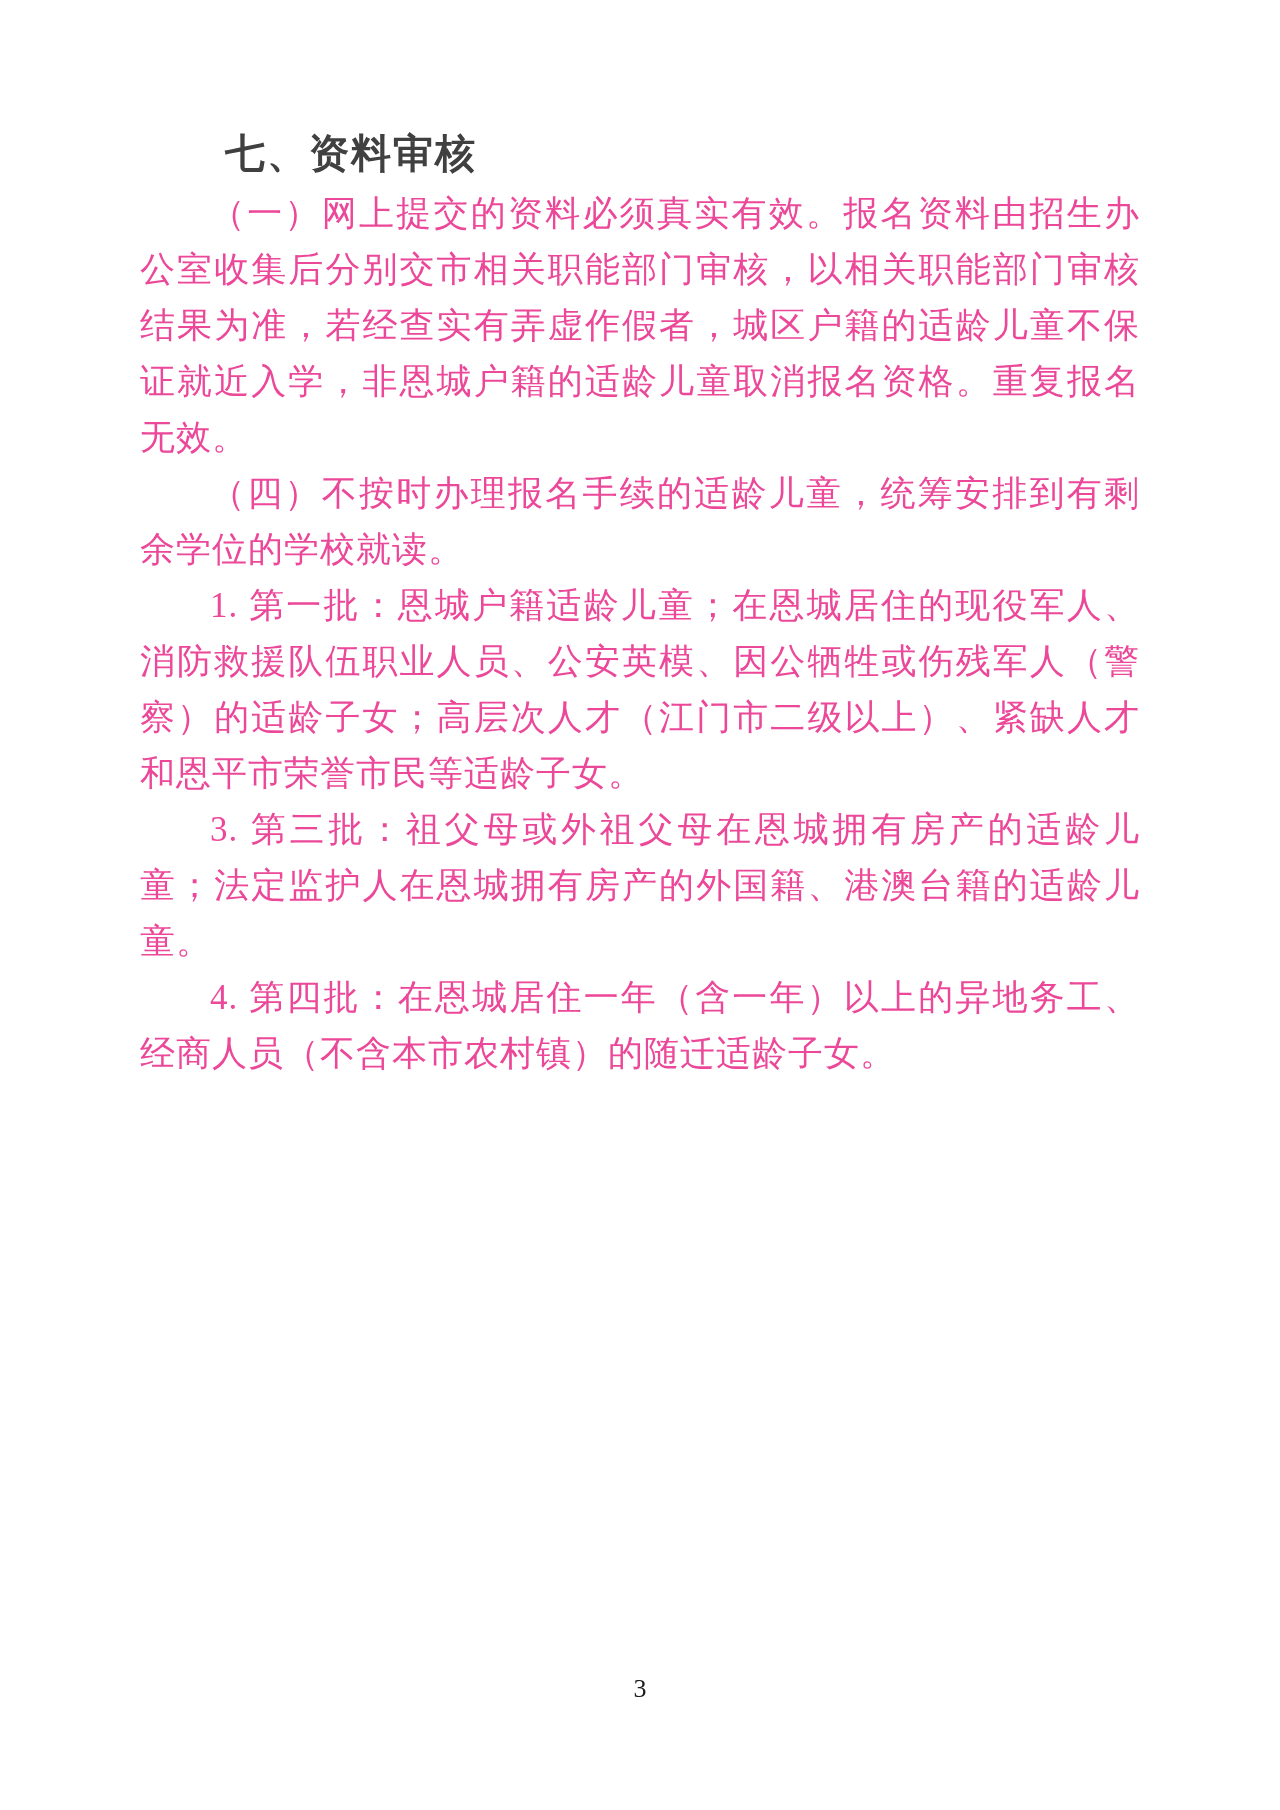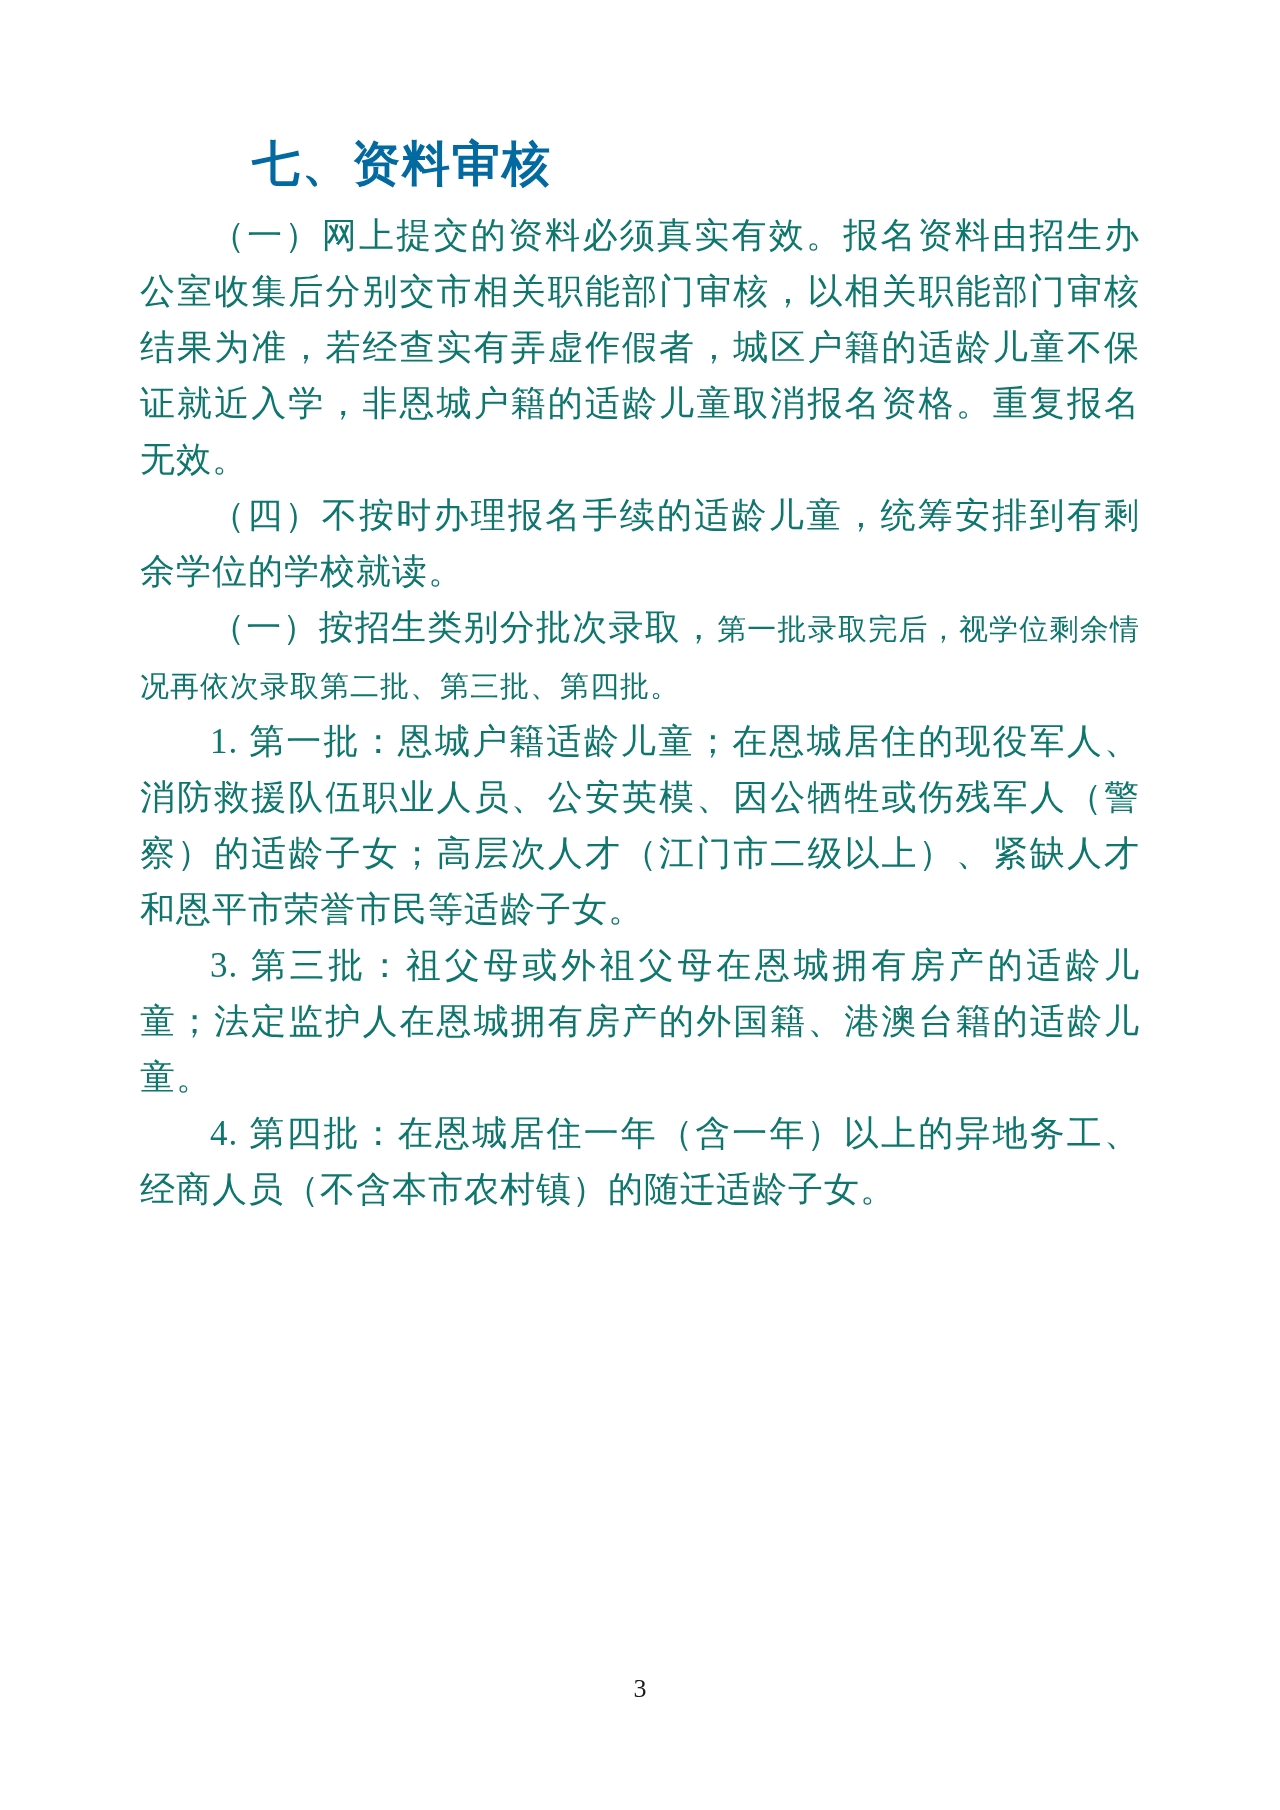--- a/index.html
+++ b/index.html
@@ -22,37 +22,37 @@
   }
   .content {
     position: absolute;
     left: 140px;
     top: 120px;
     width: 1000px;
   }
   .sec-heading {
     font-family: "Liberation Sans", sans-serif;
     font-weight: 700;
-    font-size: 48px;
+    font-size: 40px;
     line-height: 56px;
     text-indent: 2em;
-    color: #0369a1;
+    color: #404040;
     letter-spacing: 2px;
-    margin: 16px;
+    margin: 5px;
   }
   .para {
     margin: 0;
     font-family: "Liberation Serif", serif;
     font-size: 35px;
     line-height: 56px;
     text-indent: 2em;
     text-align: justify;
     text-justify: inter-ideograph;
     letter-spacing: 1px;
-    color: #0f766e;
+    color: #ec4899;
     word-break: break-all;
   }
   .seg { font-size: inherit; }
   .seg.small { font-size: 29px; }
   .page-number {
     position: absolute;
     top: 1674px;
     left: 0;
     width: 100%;
     text-align: center;
@@ -62,19 +62,18 @@
   }
 </style>
 </head>
 <body>
 
 <div class="page">
   <div class="content">
       <div class="sec-heading">七、资料审核</div>
       <p class="para"><span class="seg">（一）网上提交的资料必须真实有效。报名资料由招生办公室收集后分别交市相关职能部门审核，以相关职能部门审核结果为准，若经查实有弄虚作假者，城区户籍的适龄儿童不保证就近入学，非恩城户籍的适龄儿童取消报名资格。重复报名无效。</span></p>
       <p class="para"><span class="seg">（四）不按时办理报名手续的适龄儿童，统筹安排到有剩余学位的学校就读。</span></p>
-      <p class="para"><span class="seg">（一）按招生类别分批次录取，</span><span class="seg small">第一批录取完后，视学位剩余情况再依次录取第二批、第三批、第四批。</span></p>
       <p class="para"><span class="seg">1. 第一批：恩城户籍适龄儿童；在恩城居住的现役军人、消防救援队伍职业人员、公安英模、因公牺牲或伤残军人（警察）的适龄子女；高层次人才（江门市二级以上）、紧缺人才和恩平市荣誉市民等适龄子女。</span></p>
       <p class="para"><span class="seg">3. 第三批：祖父母或外祖父母在恩城拥有房产的适龄儿童；法定监护人在恩城拥有房产的外国籍、港澳台籍的适龄儿童。</span></p>
       <p class="para"><span class="seg">4. 第四批：在恩城居住一年（含一年）以上的异地务工、经商人员（不含本市农村镇）的随迁适龄子女。</span></p>
     </div>
   <div class="page-number">3</div>
 </div>
 
 </body></html>

